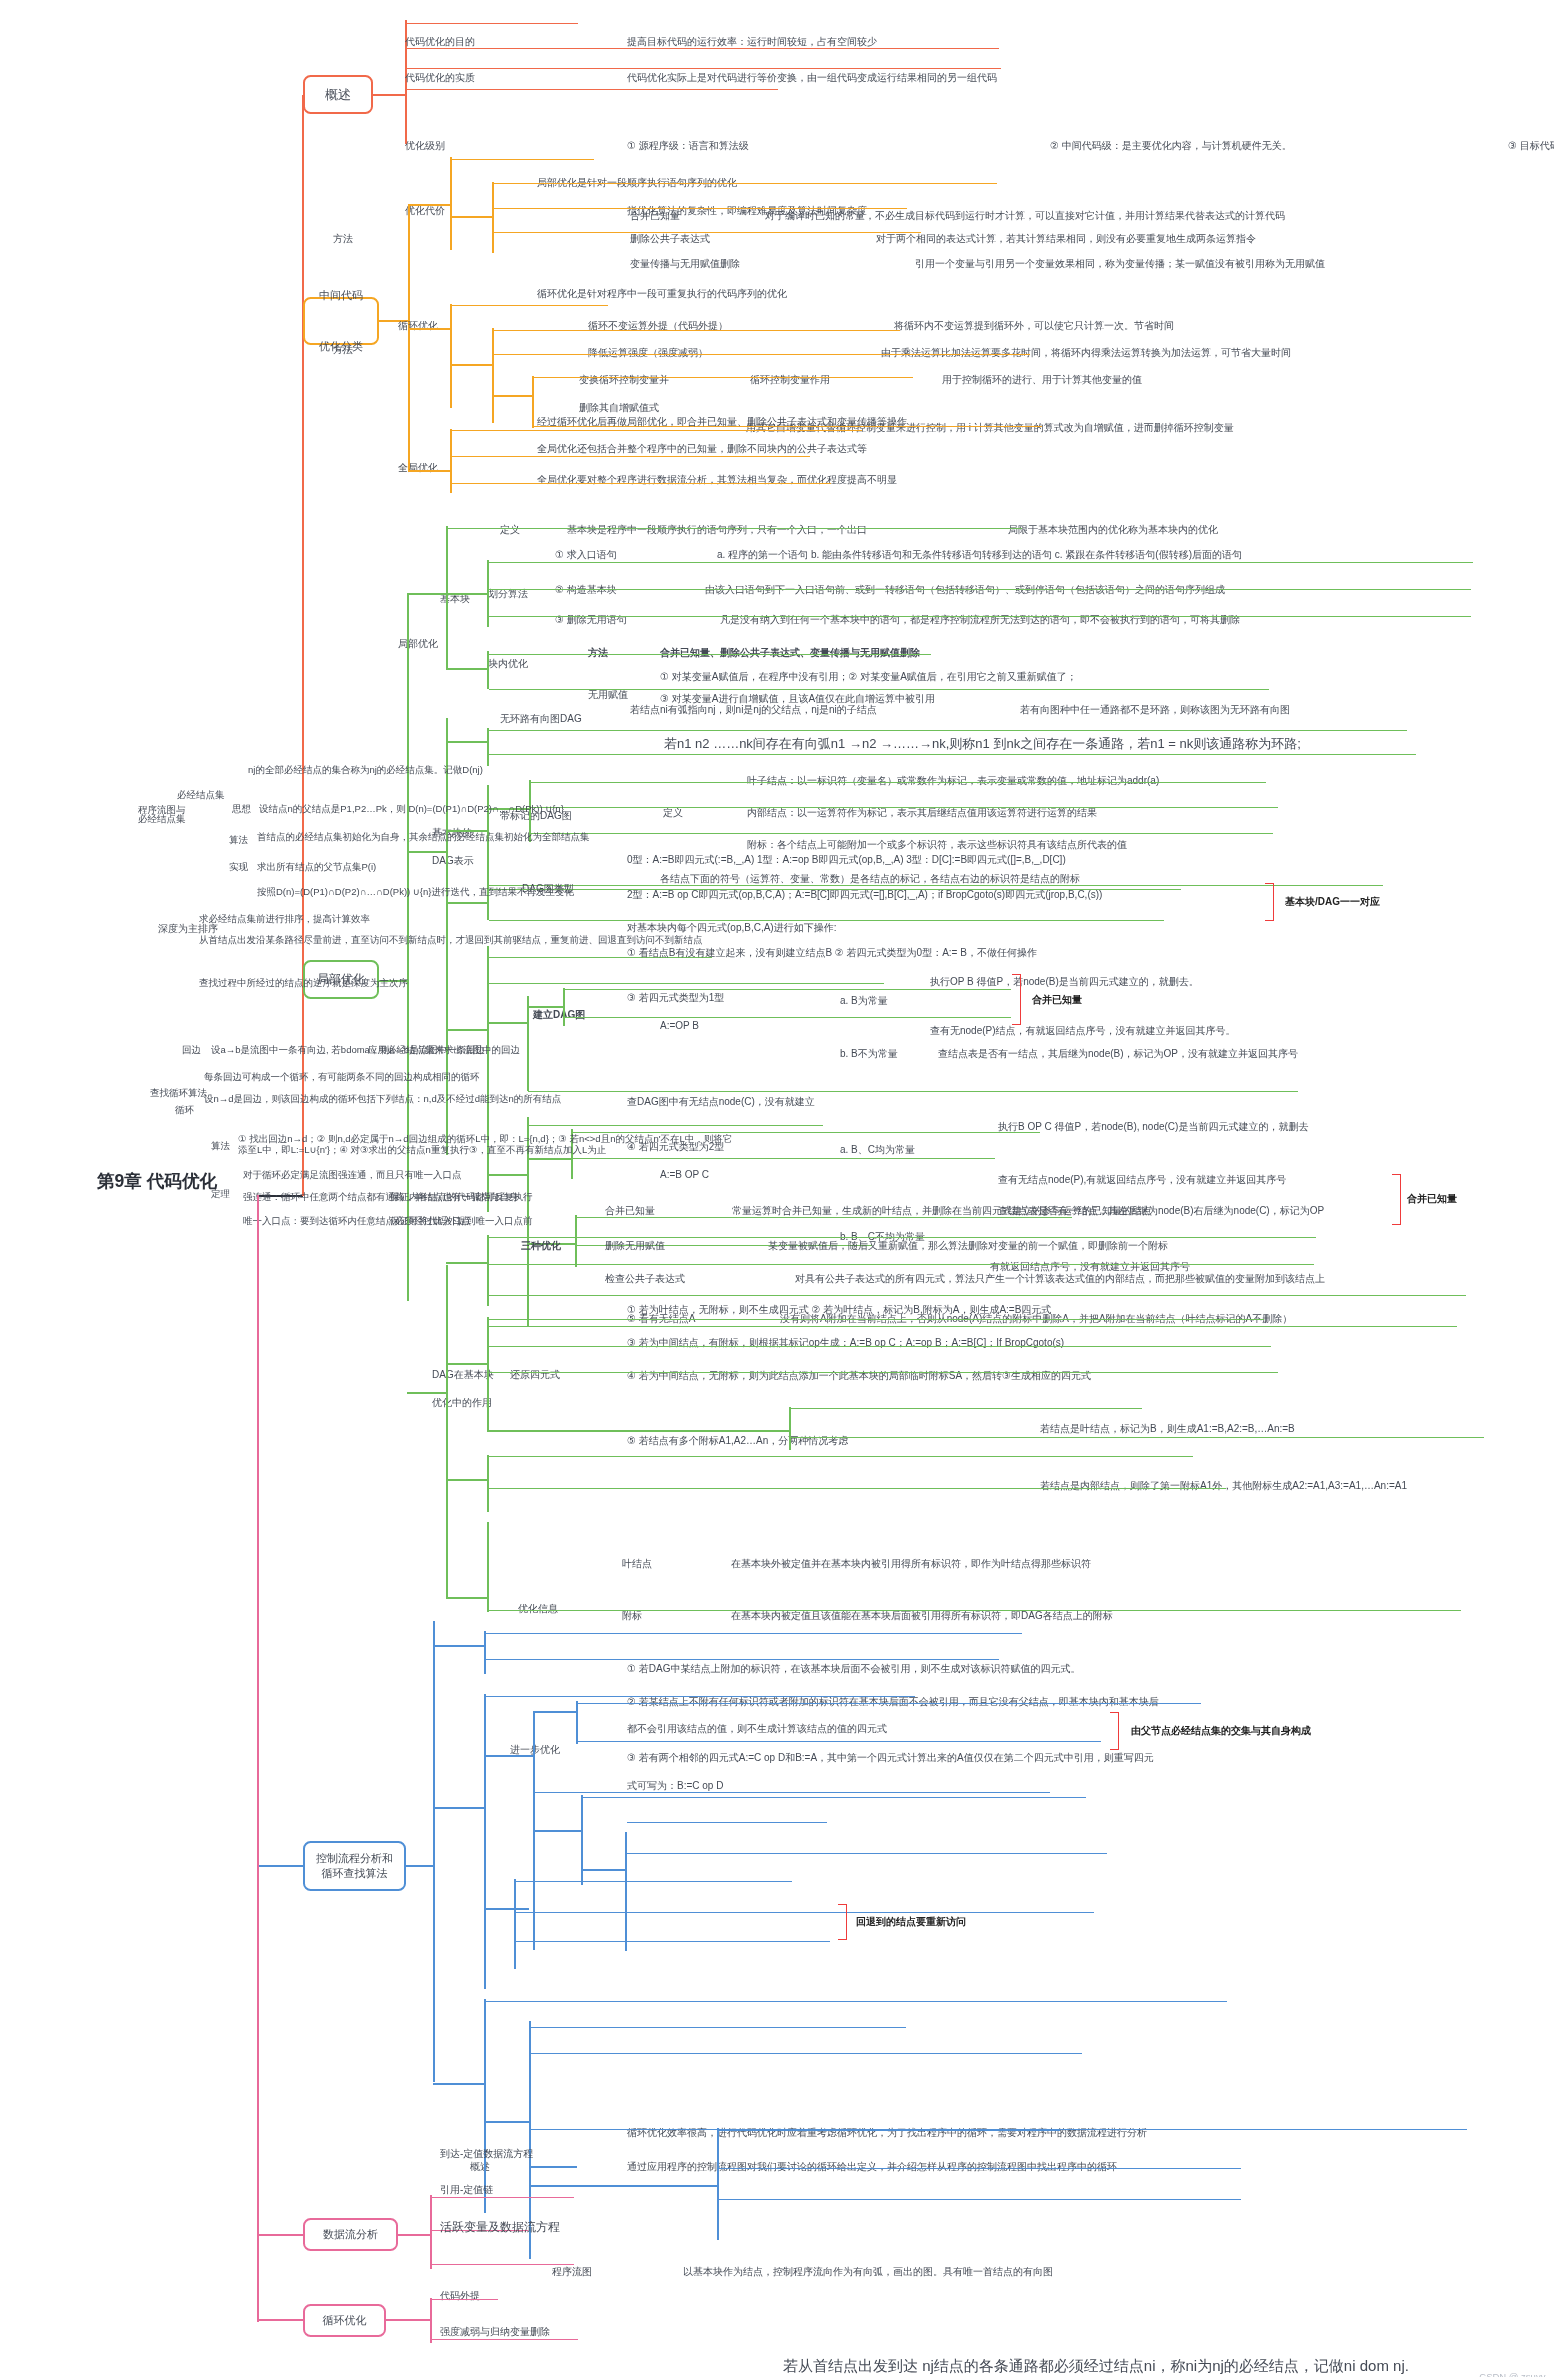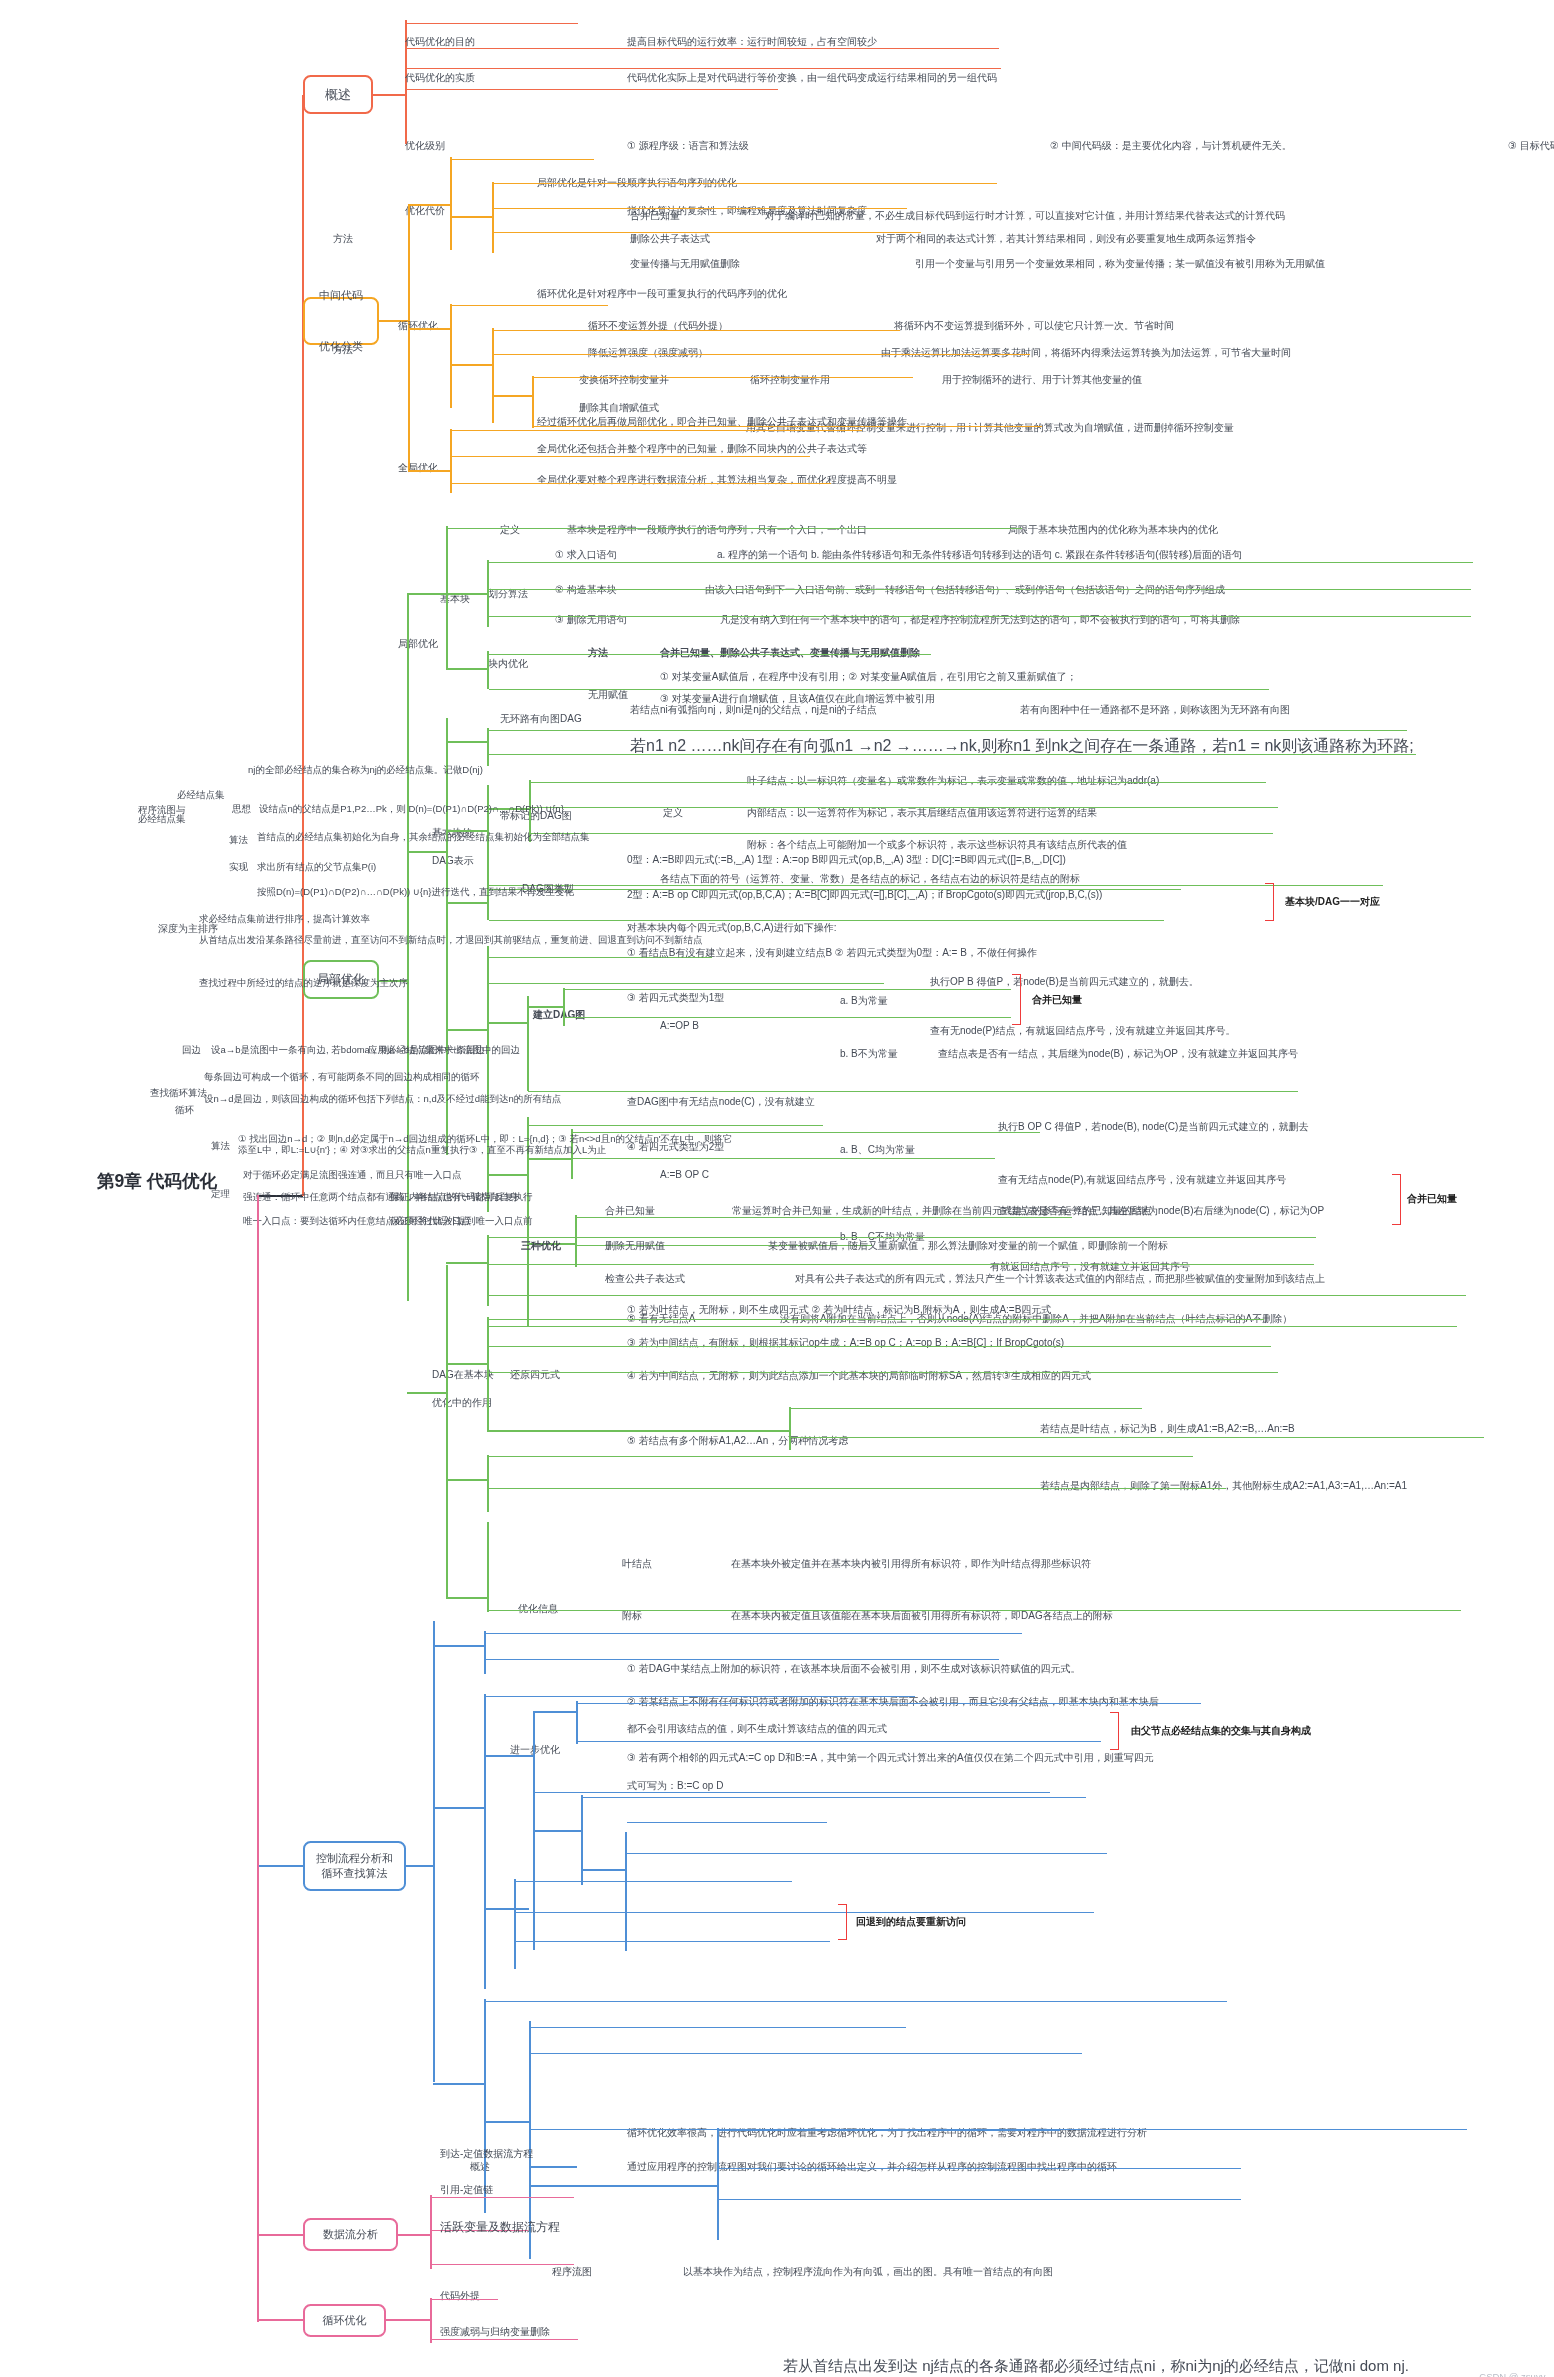--- a/index.html
+++ b/index.html
@@ -207,21 +207,21 @@
   <div class="ln g" style="left:407px;top:851px;width:40px;height:1.9px;"></div>
   <div class="ln g" style="left:446px;top:718px;width:1.9px;height:437px;"></div>
 
   <div class="txt" style="left: 500px; top: 713px; font-size: 10px;">无环路有向图DAG</div>
   <div class="ln g" style="left:446px;top:741px;width:43px;height:1.9px;"></div>
   <div class="ln g" style="left:487px;top:728px;width:1.9px;height:38px;"></div>
 
   <div class="txt" style="left: 630px; top: 704px; font-size: 10px;">若结点ni有弧指向nj，则ni是nj的父结点，nj是ni的子结点</div>
   <div class="txt" style="left: 1020px; top: 704px; font-size: 10px;">若有向图种中任一通路都不是环路，则称该图为无环路有向图</div>
   <div class="ul g" style="left:489px;top:730px;width:918px;"></div>
-  <div class="txt" style="left: 630px; top: 736px; font-size: 16px;">若n1 n2 ……nk间存在有向弧n1 →n2 →……→nk,则称n1 到nk之间存在一条通路，若n1 = nk则该通路称为环路;</div>
+  <div class="txt" style="left: 664px; top: 736px; font-size: 13px;">若n1 n2 ……nk间存在有向弧n1 →n2 →……→nk,则称n1 到nk之间存在一条通路，若n1 = nk则该通路称为环路;</div>
   <div class="ul g" style="left:489px;top:754px;width:927px;"></div>
 
   <div class="txt" style="left: 500px; top: 810px; font-size: 10px;">带标记的DAG图</div>
   <div class="ln g" style="left:446px;top:830px;width:43px;height:1.9px;"></div>
   <div class="ln g" style="left:487px;top:785px;width:1.9px;height:102px;"></div>
 
   <div class="txt" style="left: 663px; top: 807px; font-size: 10px;">定义</div>
   <div class="ln g" style="left:487px;top:808px;width:43px;height:1.9px;"></div>
   <div class="ln g" style="left:529px;top:780px;width:1.9px;height:62px;"></div>
 

